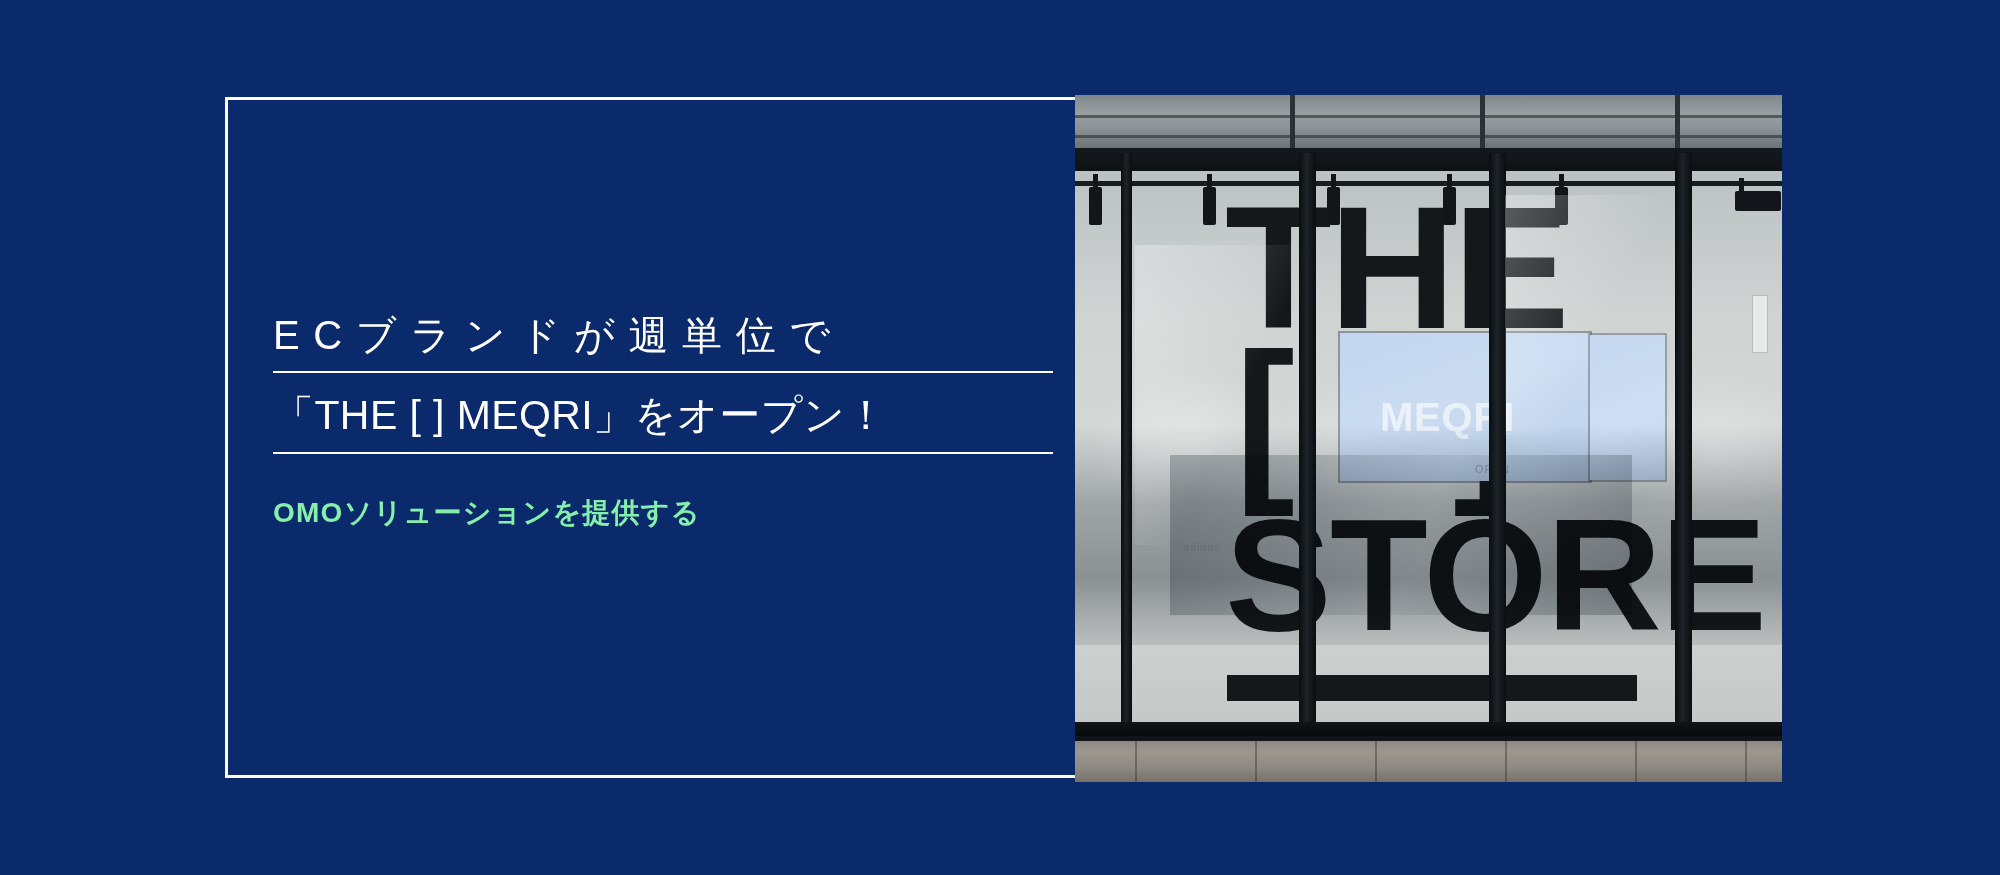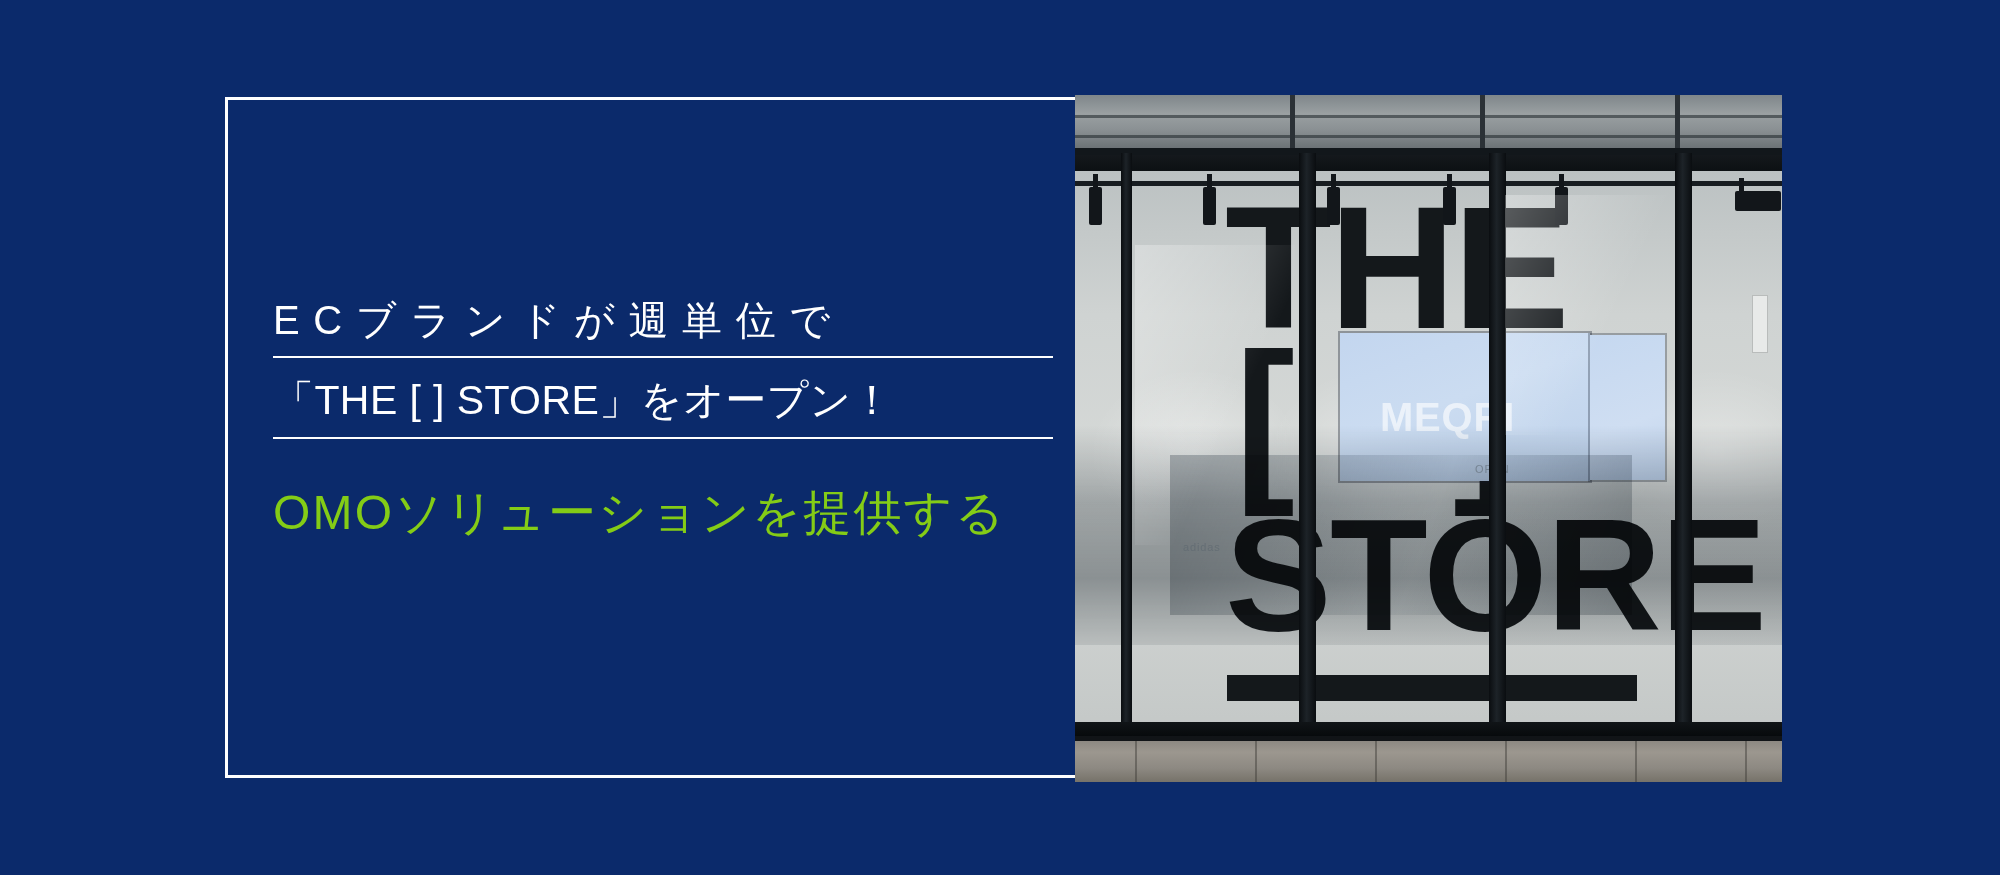--- a/index.html
+++ b/index.html
@@ -32,23 +32,23 @@
     white-space:nowrap;
     padding:0 0 16px 0;
     margin-bottom:22px;
     border-bottom:2px solid #ffffff;
   }
   .head-line.tight { letter-spacing:0.01em; font-size:41px; }
   .head-line.last  { border-bottom:2px solid #ffffff; }
 
   .subtitle { padding:0 45px; margin-top:16px; }
   .sub-line {
-    color:#84cc16;
-    font-size:48px;
-    font-weight:400;
+    color:#86efac;
+    font-size:28px;
+    font-weight:700;
     line-height:1.48;
     letter-spacing:0.045em;
     white-space:nowrap;
   }
 
   
   .photo {
     position:absolute;
     left:1075px; top:95px;
     width:707px; height:687px;
@@ -191,21 +191,21 @@
 </style>
 </head>
 <body>
 
 <div class="stage">
 
   <div class="text-panel">
 
     <div class="headings">
       <div class="head-line">ECブランドが週単位で</div>
-      <div class="head-line tight last">「THE [  ] STORE」をオープン！</div>
+      <div class="head-line tight last">「THE [  ] MEQRI」をオープン！</div>
     </div>
 
     <div class="subtitle">
       <div class="sub-line">OMOソリューションを提供する</div>
     </div>
 
   </div>
 
   <div class="photo">
     <div class="photo-inner">

